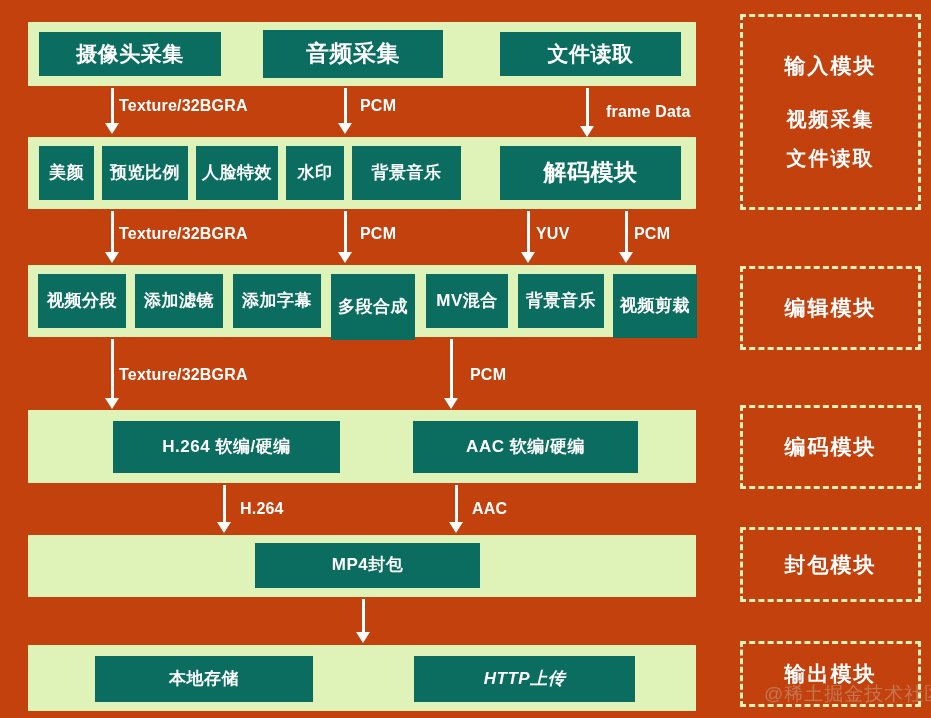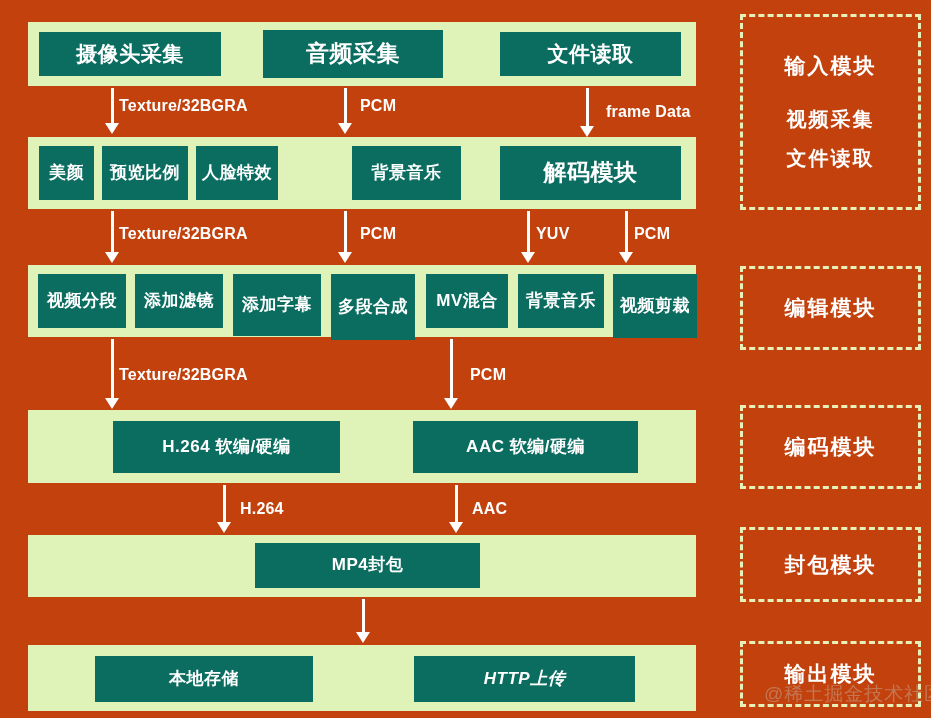--- a/index.html
+++ b/index.html
@@ -134,20 +134,21 @@
   <div class="arrow" style="left:579px; top:88px; width:16px; height:49px;">
     <div class="shaft" style="height:38px;"></div>
     <div class="head"></div>
   </div>
   <div class="alabel" style="left:606px; top:103px;">frame Data</div>
 
   <div class="band" style="left:28px; top:137px; width:468px; height:72px;"></div>
   <div class="node md" style="left:39px; top:146px; width:55px; height:54px;text-align:right;">美颜</div>
   <div class="node md" style="left:102px; top:146px; width:86px; height:54px;">预览比例</div>
   <div class="node md" style="left:196px; top:146px; width:82px; height:54px;">人脸特效</div>
+  <div class="node md" style="left:286px; top:146px; width:58px; height:54px;">水印</div>
   <div class="node md" style="left:352px; top:146px; width:109px; height:54px;">背景音乐</div>
 
   <div class="band" style="left:487px; top:137px; width:209px; height:72px;"></div>
   <div class="node xl" style="left:500px; top:146px; width:181px; height:54px;">解码模块</div>
 
   <div class="arrow" style="left:104px; top:211px; width:16px; height:52px;">
     <div class="shaft" style="height:41px;"></div>
     <div class="head"></div>
   </div>
   <div class="alabel" style="left:119px; top:225px;">Texture/32BGRA</div>
@@ -166,21 +167,21 @@
 
   <div class="arrow" style="left:618px; top:211px; width:16px; height:52px;">
     <div class="shaft" style="height:41px;"></div>
     <div class="head"></div>
   </div>
   <div class="alabel" style="left:634px; top:225px;">PCM</div>
 
   <div class="band" style="left:28px; top:265px; width:668px; height:72px;"></div>
   <div class="node md" style="left:38px; top:274px; width:88px; height:54px;">视频分段</div>
   <div class="node md" style="left:135px; top:274px; width:88px; height:54px;">添加滤镜</div>
-  <div class="node md" style="left:233px; top:274px; width:88px; height:62px;">添加字幕</div>
+  <div class="node md" style="left:233px; top:274px; width:88px; height:54px;">添加字幕</div>
   <div class="node md" style="left:331px; top:274px; width:84px; height:66px;">多段合成</div>
   <div class="node md" style="left:426px; top:274px; width:82px; height:54px;">MV混合</div>
   <div class="node md" style="left:518px; top:274px; width:86px; height:54px;">背景音乐</div>
   <div class="node md" style="left:613px; top:274px; width:84px; height:64px;">视频剪裁</div>
 
   <div class="arrow" style="left:104px; top:339px; width:16px; height:70px;">
     <div class="shaft" style="height:59px;"></div>
     <div class="head"></div>
   </div>
   <div class="alabel" style="left:119px; top:366px;">Texture/32BGRA</div>

